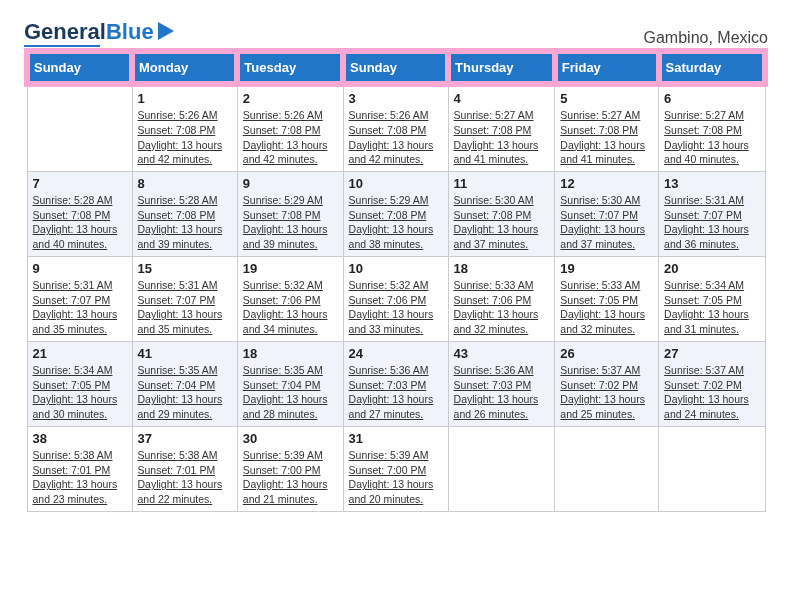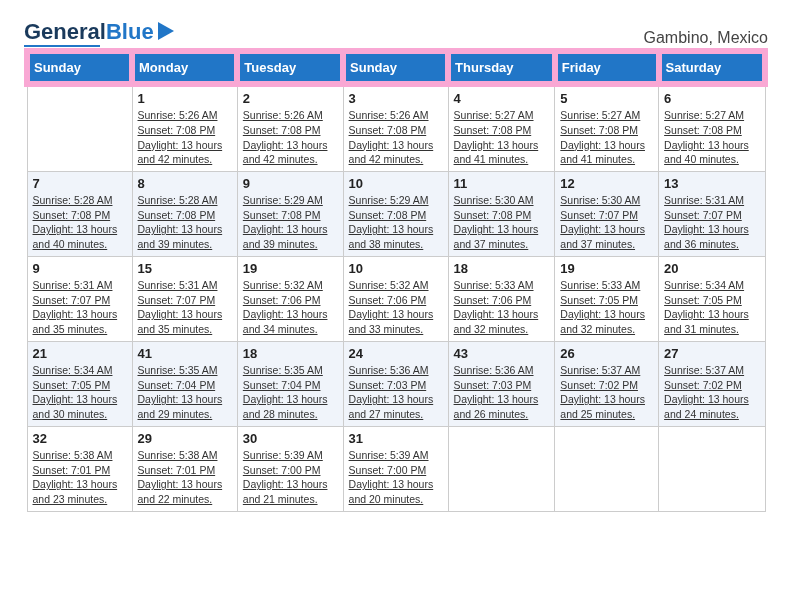--- a/index.html
+++ b/index.html
@@ -231,25 +231,25 @@
           <span class="day-num">26</span>
           <div class="day-info">Sunrise: 5:37 AM<br>Sunset: 7:02 PM<br>Daylight: 13 hours<br>and 25 minutes.</div>
         </td>
         <td>
           <span class="day-num">27</span>
           <div class="day-info">Sunrise: 5:37 AM<br>Sunset: 7:02 PM<br>Daylight: 13 hours<br>and 24 minutes.</div>
         </td>
       </tr>
       <tr>
         <td>
-          <span class="day-num">32</span>
+          <span class="day-num">38</span>
           <div class="day-info">Sunrise: 5:38 AM<br>Sunset: 7:01 PM<br>Daylight: 13 hours<br>and 23 minutes.</div>
         </td>
         <td>
-          <span class="day-num">29</span>
+          <span class="day-num">37</span>
           <div class="day-info">Sunrise: 5:38 AM<br>Sunset: 7:01 PM<br>Daylight: 13 hours<br>and 22 minutes.</div>
         </td>
         <td>
           <span class="day-num">30</span>
           <div class="day-info">Sunrise: 5:39 AM<br>Sunset: 7:00 PM<br>Daylight: 13 hours<br>and 21 minutes.</div>
         </td>
         <td>
           <span class="day-num">31</span>
           <div class="day-info">Sunrise: 5:39 AM<br>Sunset: 7:00 PM<br>Daylight: 13 hours<br>and 20 minutes.</div>
         </td>

